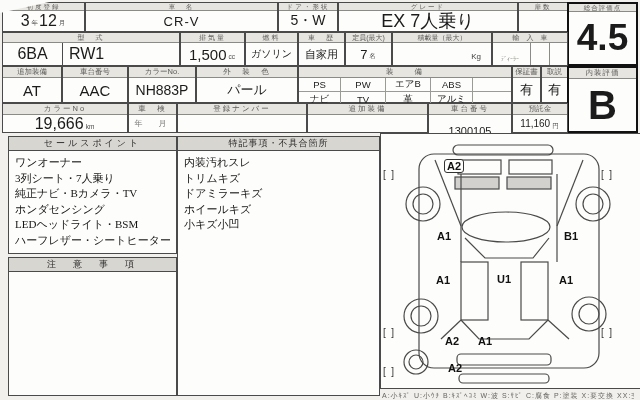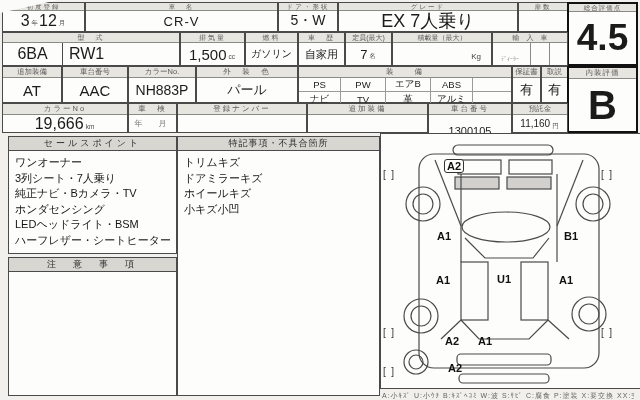--- a/index.html
+++ b/index.html
@@ -20,21 +20,21 @@
   .eqgrid{flex:1 1 auto;display:grid;grid-template-columns:42px 45px 45px 42px 1fr;grid-template-rows:1fr 1fr;}
   .eqc{border-right:1px solid #9a9a96;border-bottom:1px solid #9a9a96;display:flex;align-items:center;justify-content:center;
        font-size:9.5px;overflow:hidden;}
   .eqc.lastcol{border-right:none;}
   .eqc.row2{border-bottom:none;}
   
   .box{position:absolute;border:1px solid #4a4a4a;background:#fdfdfb;box-sizing:border-box;display:flex;flex-direction:column;}
   .bh{flex:0 0 auto;height:13px;background:#d8d6d1;border-bottom:1px solid #4a4a4a;font-size:9px;line-height:13px;
       text-align:center;letter-spacing:3px;color:#2a2a2a;overflow:hidden;white-space:nowrap;}
   .bc{flex:1 1 auto;padding:4px 6px;font-size:11px;line-height:15.5px;color:#151515;overflow:hidden;}
-  .line{white-space:nowrap;overflow:hidden;}
+  .line{white-space:nowrap;overflow:hidden;font-family:Liberation Serif, serif;}
   
   .dmg{position:absolute;font-size:11px;font-weight:bold;color:#111;line-height:12px;}
   .dmg.boxed{border:1px solid #333;border-radius:3px;padding:0 2px;background:#fdfdfb;}
   .brk{position:absolute;font-size:10px;color:#333;line-height:10px;white-space:pre;}
   .legend{position:absolute;left:382px;top:391px;width:252px;font-size:7px;color:#66645f;
           white-space:nowrap;overflow:hidden;letter-spacing:1px;}
 </style>
 </head>
 <body>
 
@@ -201,20 +201,21 @@
   </div>
 
   <div class="box" style="left:8px;top:257px;width:169px;height:139px">
     <div class="bh" style="letter-spacing:4px">注　意　事　項</div>
     <div class="bc"></div>
   </div>
 
   <div class="box" style="left:177px;top:136px;width:203px;height:260px">
     <div class="bh" style="letter-spacing:1px">特記事項・不具合箇所</div>
     <div class="bc">
+        <div class="line">内装汚れスレ</div>
         <div class="line">トリムキズ</div>
         <div class="line">ドアミラーキズ</div>
         <div class="line">ホイールキズ</div>
         <div class="line">小キズ小凹</div>
       </div>
   </div>
 
   <div class="box" style="left:380px;top:133px;width:286px;height:256px">
     <svg width="254" height="254" viewBox="0 0 254 254" style="position:absolute;left:0;top:0">
       <g stroke="#4a4a4a" fill="none" stroke-width="1.2">

